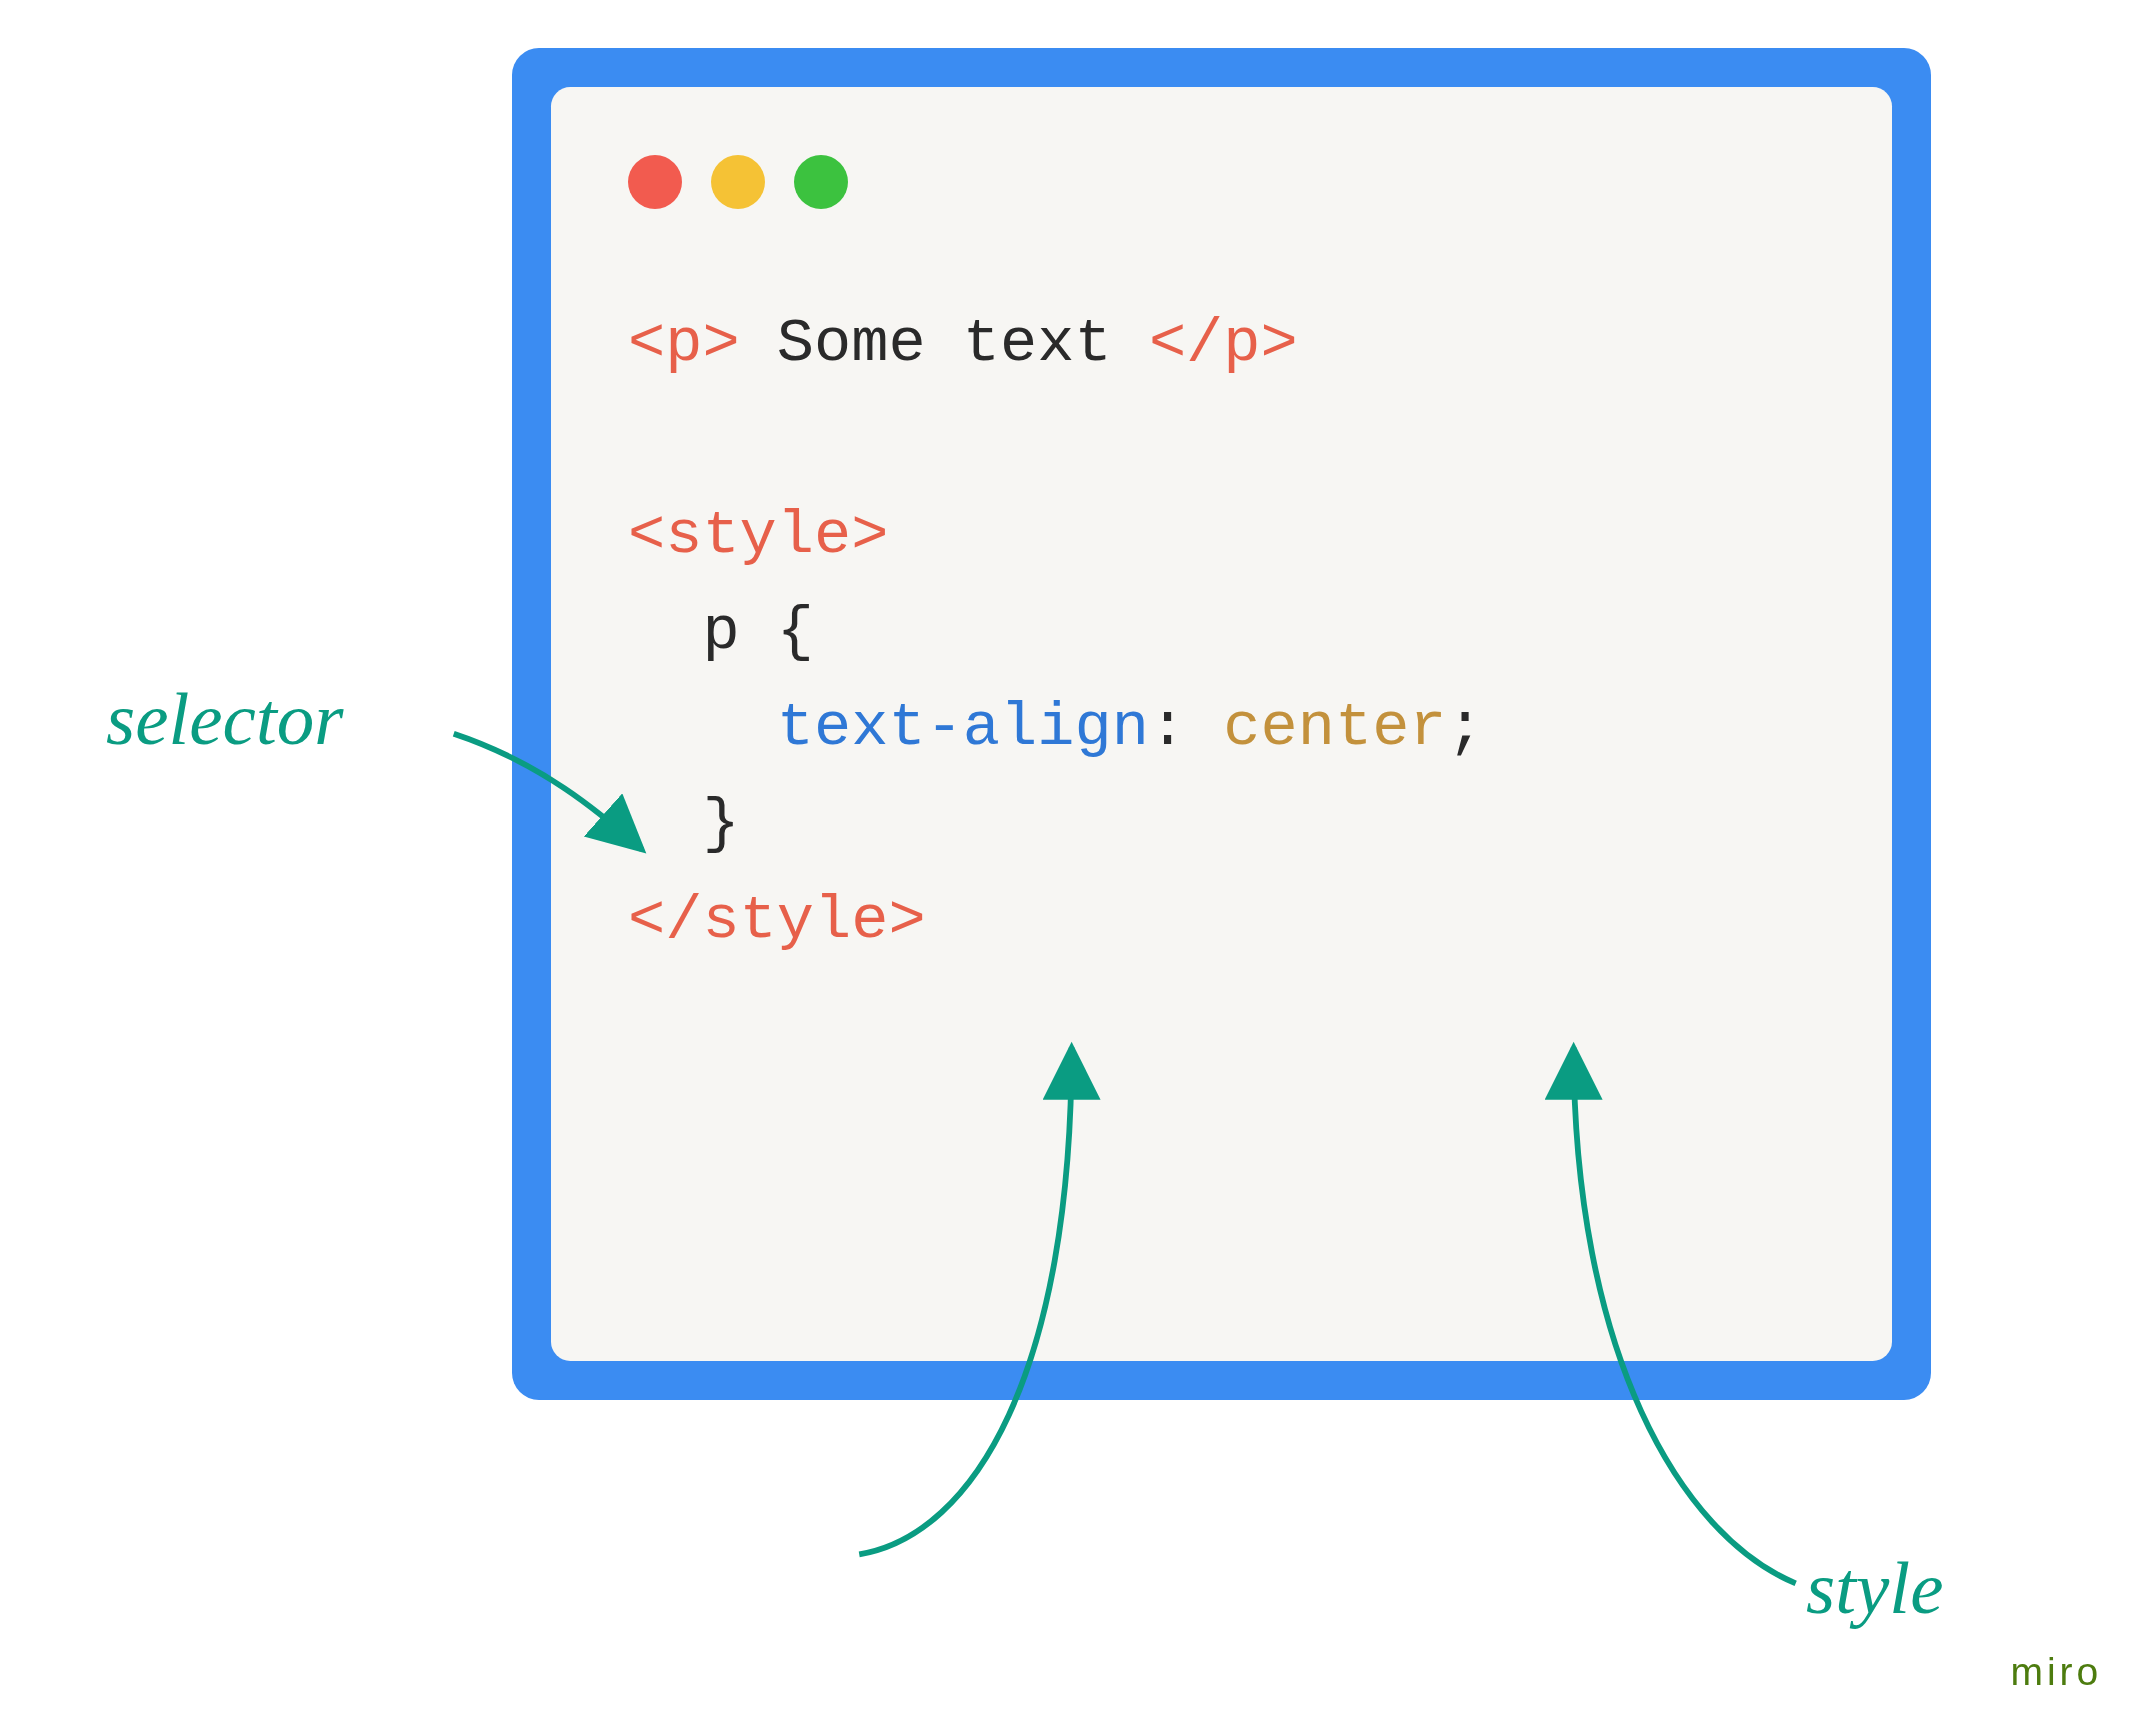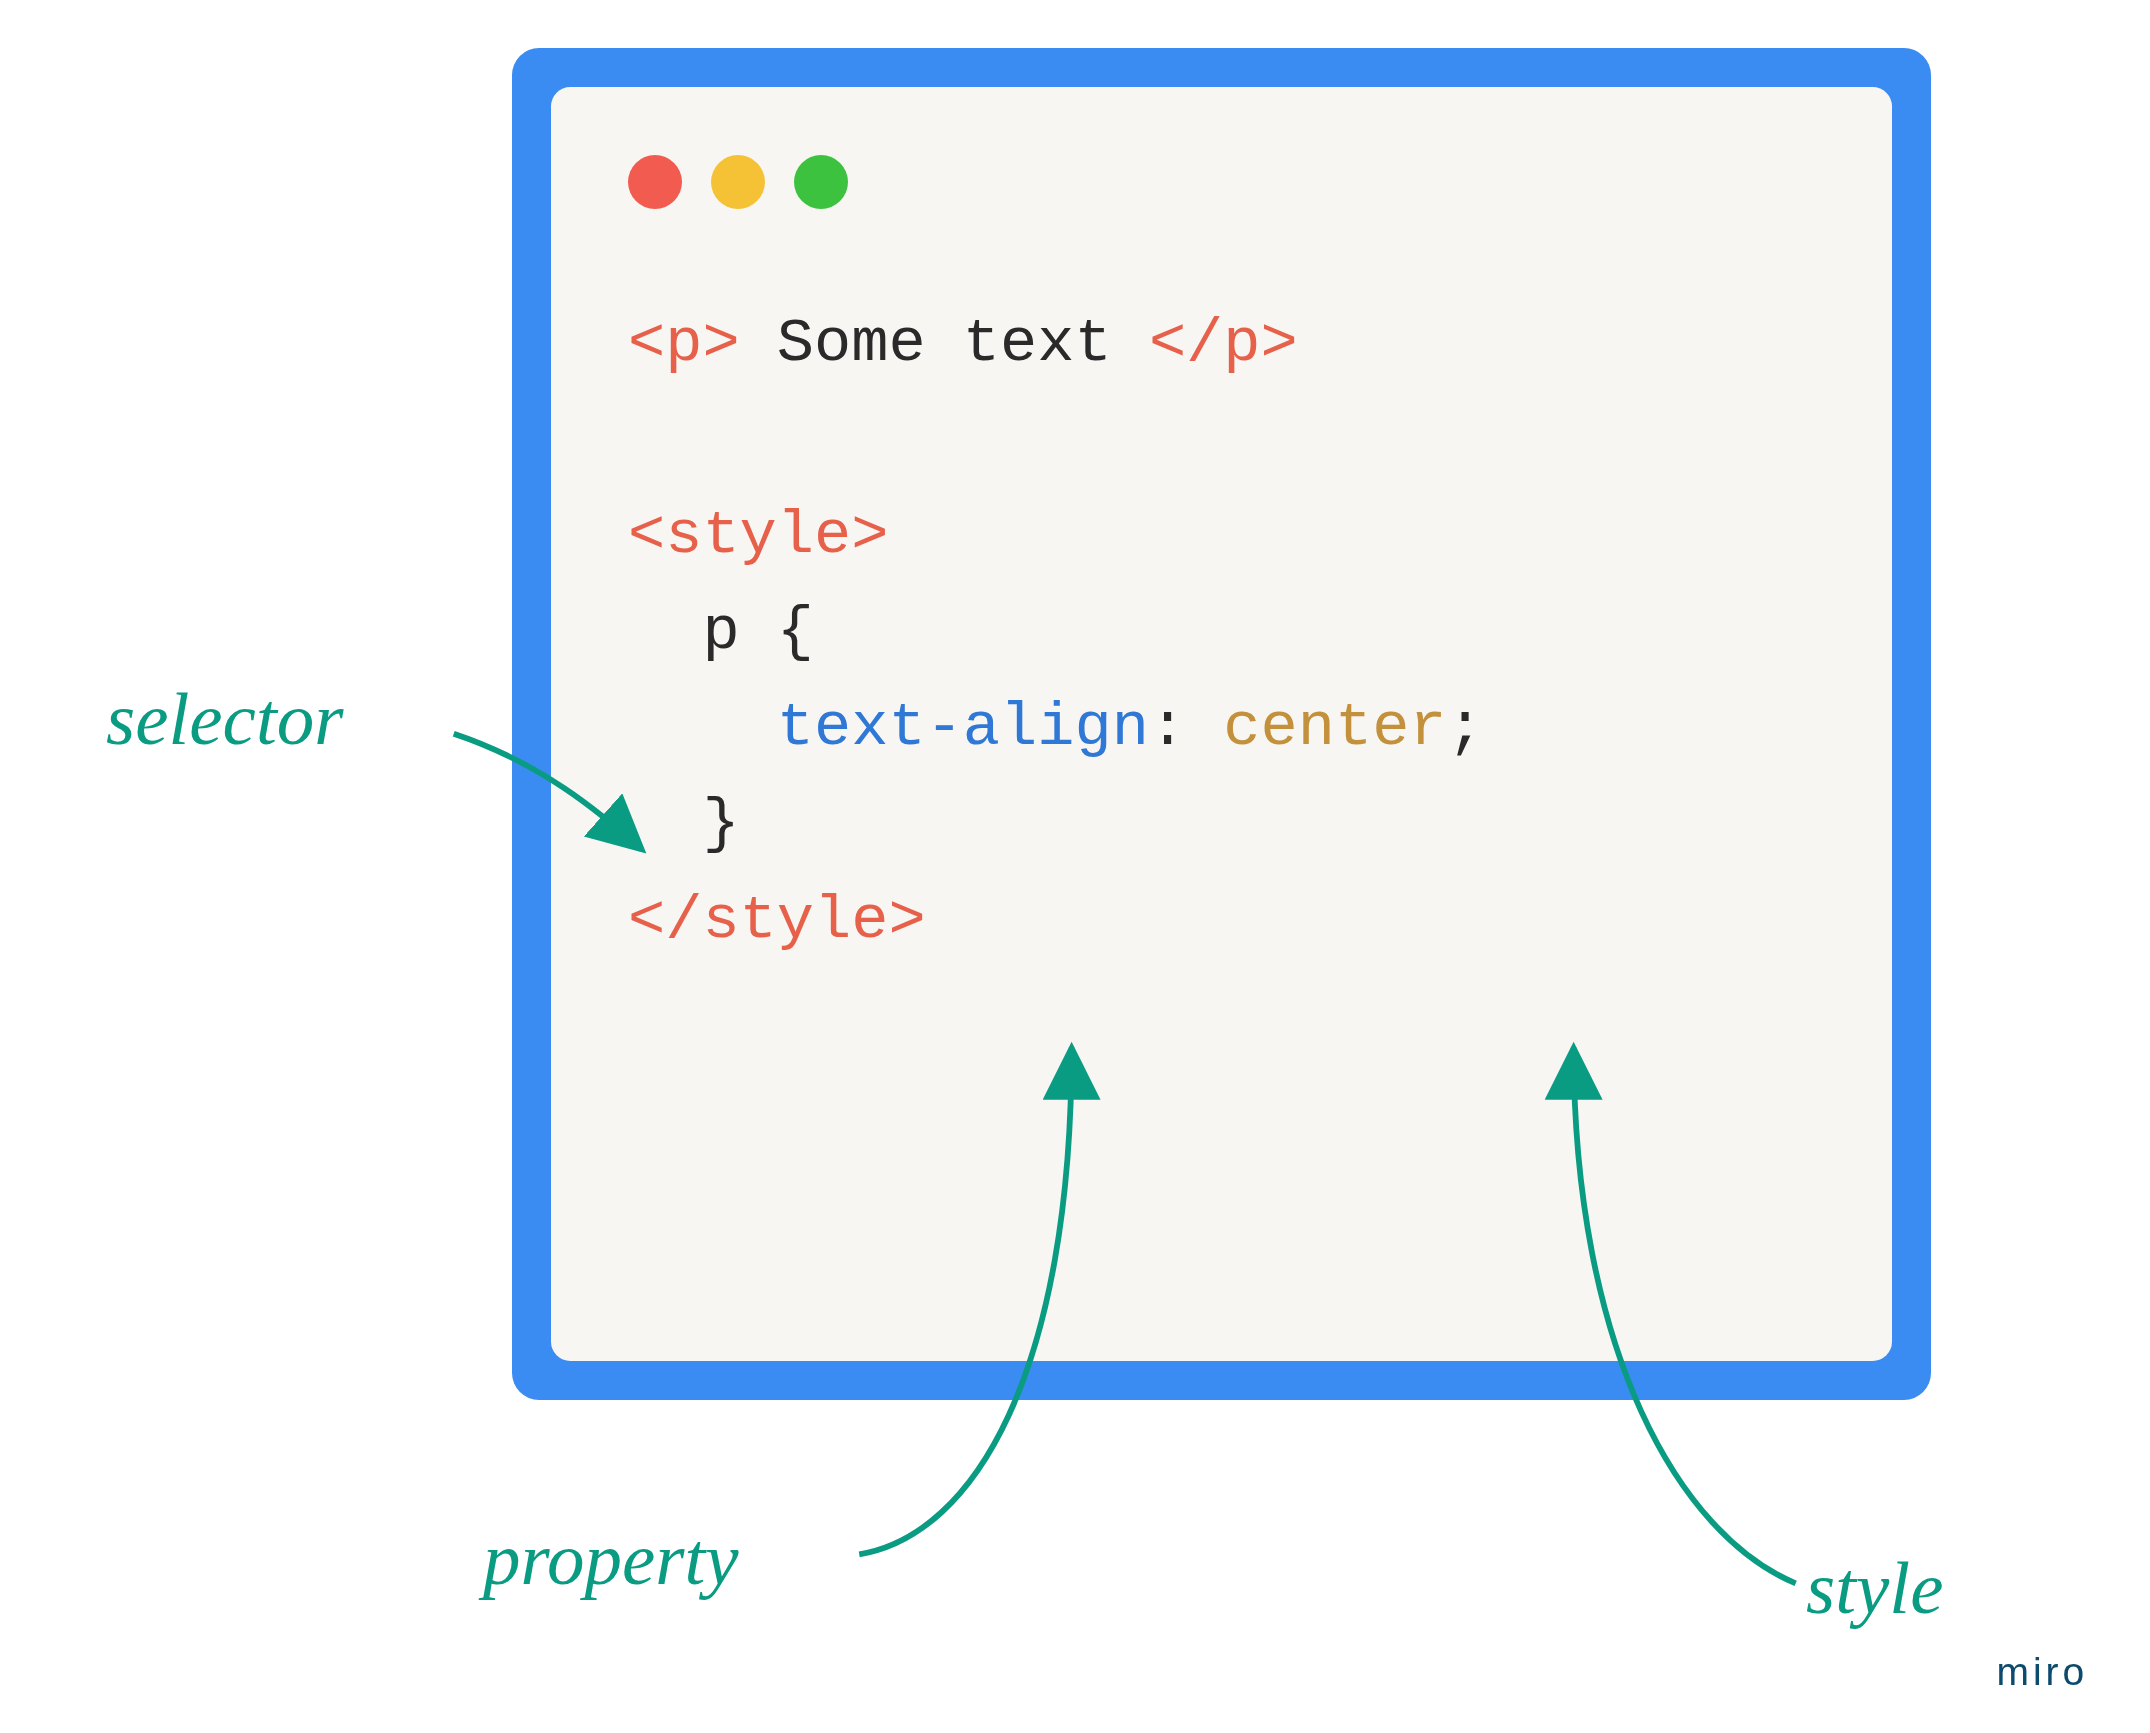--- a/index.html
+++ b/index.html
@@ -72,23 +72,23 @@
     font-weight: 500;
     font-family: "Segoe Script", "Comic Sans MS", cursive;
     font-size: 75px;
   }
   .label-selector { left: 106px; top: 676px; text-align: right; }
   .label-property { left: 483px; top: 1516px; }
   .label-value    { left: 1806px; top: 1545px; }
 
   .watermark {
     position: absolute;
-    right: 62px;
+    right: 48px;
     bottom: 39px;
-    color: #0c4a6e;
+    color: #4d7c0f;
     font-size: 39px;
     letter-spacing: 3.9px;
     font-family: -apple-system, BlinkMacSystemFont, sans-serif;
   }
 
   svg.arrows {
     position: absolute;
     left: 0; top: 0;
     width: 2150px;
     height: 1733px;
@@ -114,21 +114,20 @@
 <span class="tag">&lt;style&gt;</span>
   <span class="sel">p</span><span class="punct"> {</span>
     <span class="prop">text-align</span><span class="punct">: </span><span class="val">center</span><span class="punct">;</span>
   <span class="punct">}</span>
 <span class="tag">&lt;/style&gt;</span></pre>
 
     </div>
   </div>
 
   <div class="label label-selector">selector</div>
-  <div class="label label-property">property</div>
   <div class="label label-value">style</div>
 
   <svg class="arrows" viewBox="0 0 2227 1795" width="2150" height="1733">
     <defs>
       <marker id="arrowhead" markerWidth="12" markerHeight="12" refX="9" refY="5" orient="auto" markerUnits="strokeWidth">
         <path d="M0,0 L10,5 L0,10 Z" fill="#0a9c82"></path>
       </marker>
     </defs>
 
     <path d="M 470 760 C 560 790, 620 840, 665 880" stroke="#0a9c82" stroke-width="6" fill="none" marker-end="url(#arrowhead)"></path>

